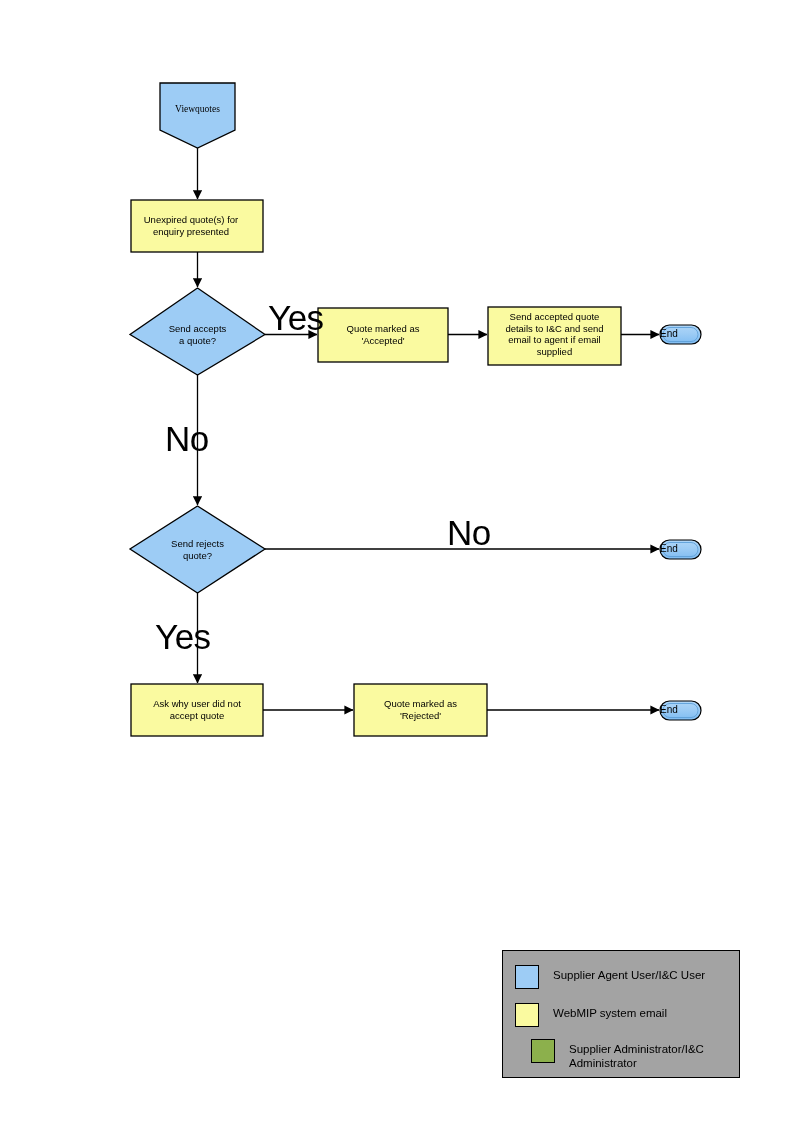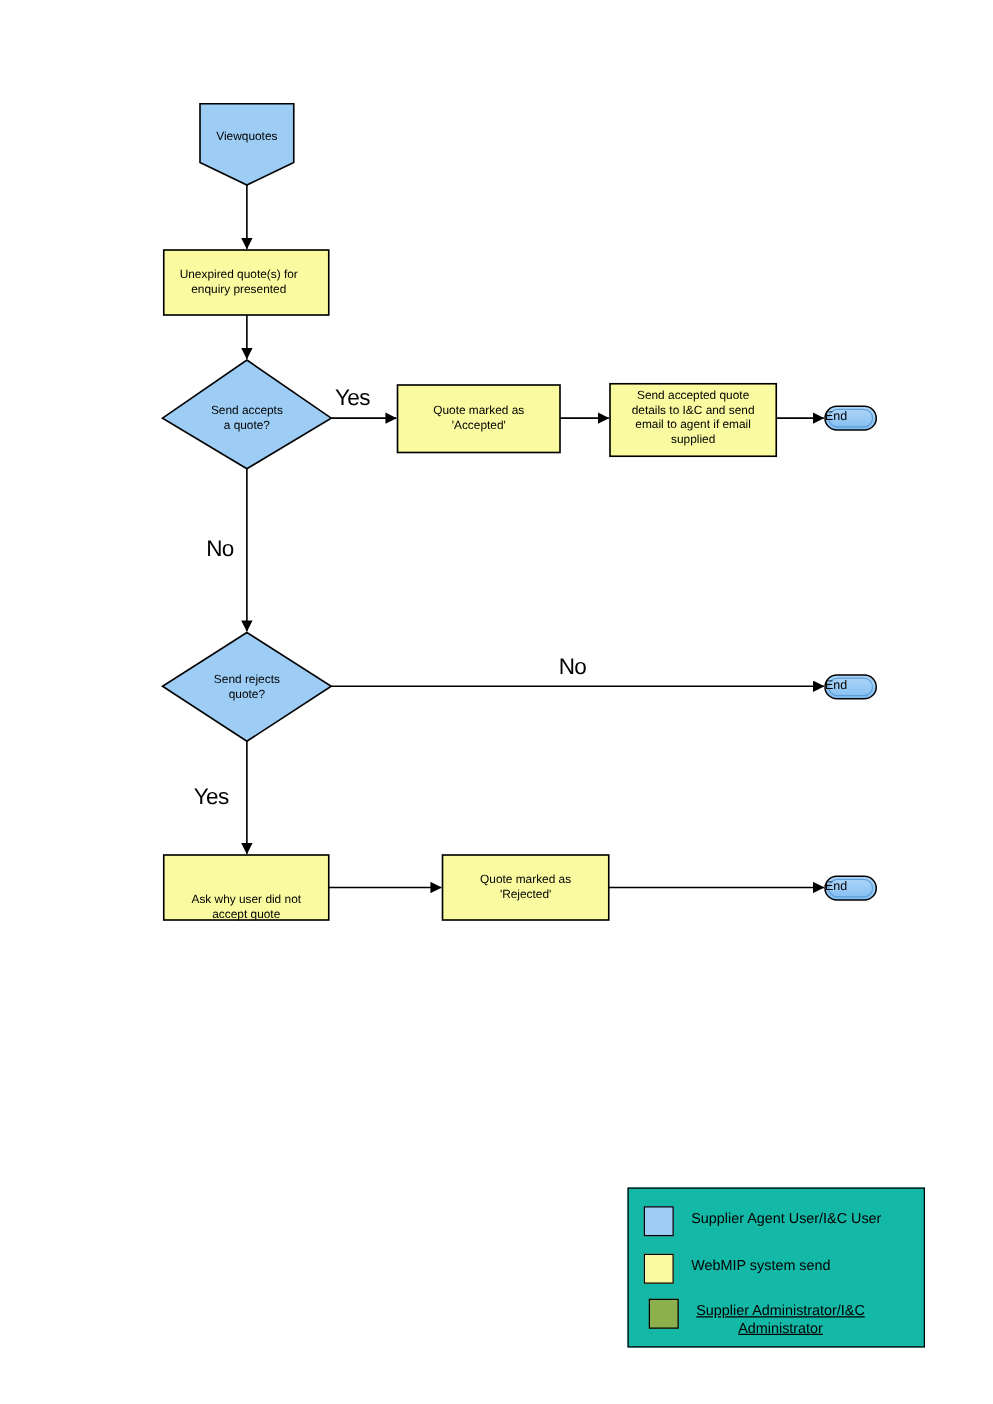--- a/index.html
+++ b/index.html
@@ -26,42 +26,41 @@
     font-family: "Liberation Sans", sans-serif;
     font-size: 9.5px;
     line-height: 11.5px;
     color: #000000;
     white-space: pre-line;
     pointer-events: none;
   }
   .edge-label {
     position: absolute;
     font-family: "Liberation Sans", sans-serif;
-    font-size: 18px;
+    font-size: 35px;
     line-height: 26px;
     color: #000000;
     letter-spacing: -0.5px;
   }
   .end-label {
     position: absolute;
     font-family: "Liberation Sans", sans-serif;
     font-size: 10px;
     line-height: 12px;
     color: #000000;
   }
   .legend-box {
     position: absolute;
     left: 502px;
     top: 950px;
     width: 238px;
     height: 128px;
-    background: #14b8a6;
+    background: #a3a3a3;
     border: 1px solid #000000;
     box-sizing: border-box;
-    text-align: center;
   }
   .legend-row {
     position: absolute;
     display: flex;
     align-items: flex-start;
   }
   .legend-swatch {
     width: 24px;
     height: 24px;
     border: 1px solid #000000;
@@ -137,40 +136,40 @@
     <rect x="663" y="327.5" width="35" height="14" rx="7" ry="7" fill="none" stroke="#5E9FD8" stroke-width="0.9"></rect>
 
     <rect x="660" y="540" width="41" height="19" rx="9.5" ry="9.5" fill="url(#pillGrad)"></rect>
     <rect x="663" y="542.5" width="35" height="14" rx="7" ry="7" fill="none" stroke="#5E9FD8" stroke-width="0.9"></rect>
 
     <rect x="660" y="701" width="41" height="19" rx="9.5" ry="9.5" fill="url(#pillGrad)"></rect>
     <rect x="663" y="703.5" width="35" height="14" rx="7" ry="7" fill="none" stroke="#5E9FD8" stroke-width="0.9"></rect>
   </g>
 </svg>
 
-<div class="node-label" style="left:160px; top:104px; width:75px;">Viewquotes</div>
+<div class="node-label" style="left:160px; top:104px; width:75px;font-family:Liberation Serif, serif;">Viewquotes</div>
 
 <div class="node-label" style="left:133px; top:214px; width:116px;">Unexpired quote(s) for
 enquiry presented</div>
 
 <div class="node-label" style="left:140px; top:323px; width:115px;">Send accepts
 a quote?</div>
 
 <div class="node-label" style="left:320px; top:323px; width:126px;">Quote  marked as
 'Accepted'</div>
 
 <div class="node-label" style="left:490px; top:311px; width:129px;">Send accepted quote
 details to I&amp;C and send
 email to agent if email
 supplied</div>
 
 <div class="node-label" style="left:140px; top:538px; width:115px;">Send rejects
 quote?</div>
 
-<div class="node-label" style="left:133px; top:698px; width:128px;margin-top:16px;">Ask why user did not
+<div class="node-label" style="left:133px; top:698px; width:128px;">Ask why user did not
 accept quote</div>
 
 <div class="node-label" style="left:356px; top:698px; width:129px;">Quote  marked as
 'Rejected'</div>
 
 <div class="end-label" style="left:660px; top:328px; width:41px;">End</div>
 <div class="end-label" style="left:660px; top:543px; width:41px;">End</div>
 <div class="end-label" style="left:660px; top:704px; width:41px;">End</div>
 
 <div class="edge-label" style="left:268px; top:305px;">Yes</div>
@@ -181,20 +180,20 @@
 
 <div class="edge-label" style="left:155px; top:624px;">Yes</div>
 
 <div class="legend-box">
   <div class="legend-row" style="left:12px; top:14px;">
     <span class="legend-swatch" style="background:#9DCCF5;"></span>
     <span class="legend-text">Supplier Agent User/I&amp;C User</span>
   </div>
   <div class="legend-row" style="left:12px; top:52px;">
     <span class="legend-swatch" style="background:#FAFAA0;"></span>
-    <span class="legend-text">WebMIP system send</span>
+    <span class="legend-text">WebMIP system email</span>
   </div>
-  <div class="legend-row" style="left:16px; top:88px;text-decoration:underline;">
+  <div class="legend-row" style="left:28px; top:88px;">
     <span class="legend-swatch" style="background:#8CB04C;"></span>
     <span class="legend-text">Supplier Administrator/I&amp;C
 Administrator</span>
   </div>
 </div>
 
 </body></html>

